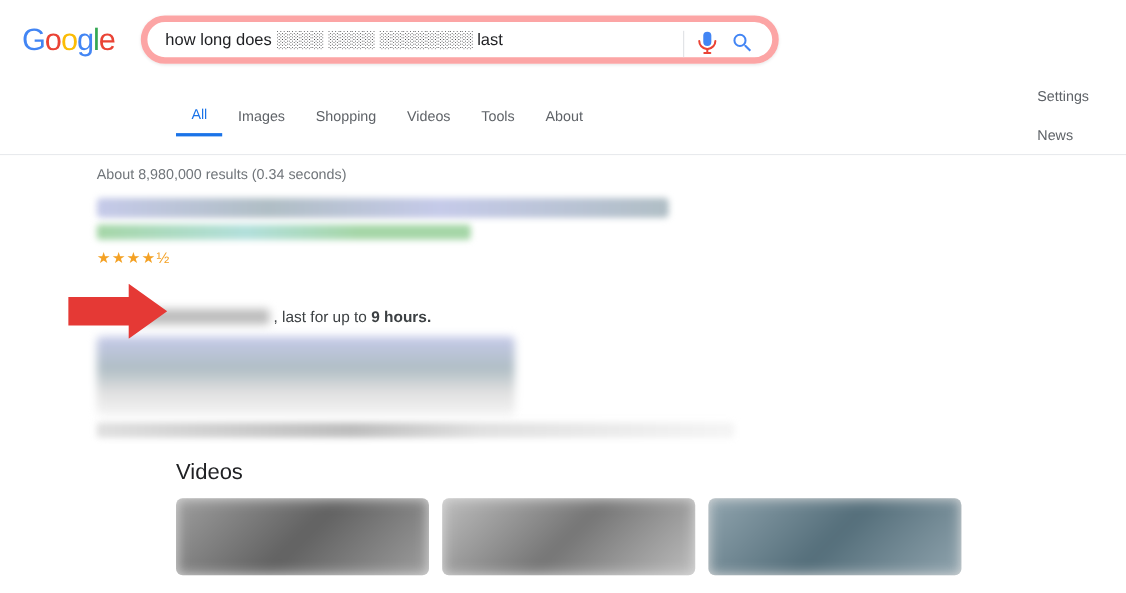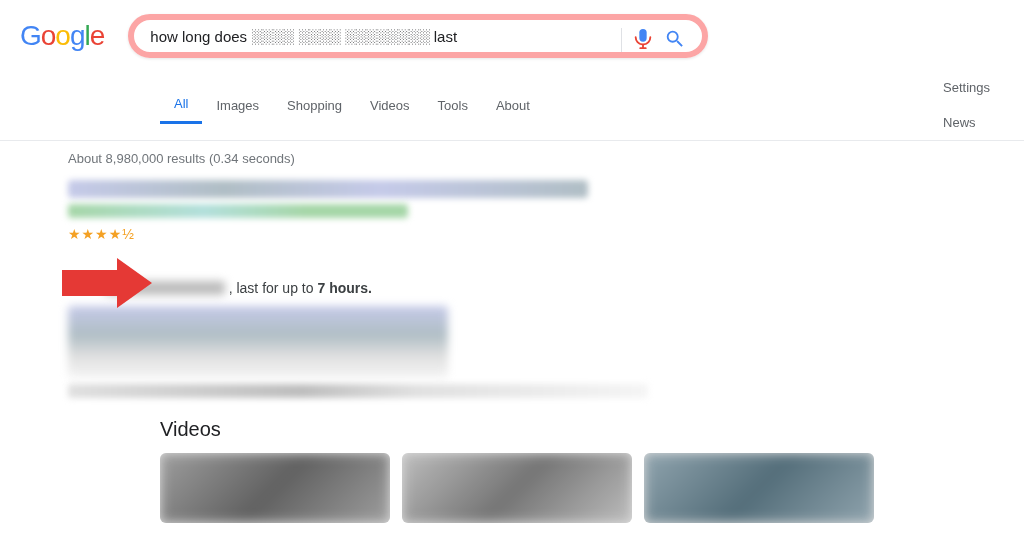--- a/index.html
+++ b/index.html
@@ -104,21 +104,21 @@
     .nav-right {
       margin-left: auto;
       display: flex;
       gap: 0;
       padding-right: 20px;
       flex-direction: column;
     }
 
     
     .results-area {
-      padding: 10px 0 0 68px;
+      padding: 10px 0 0 88px;
     }
 
     .results-count {
       font-size: 13px;
       color: #70757a;
       margin-bottom: 14px;
     }
 
     
     .result-item {
@@ -315,21 +315,21 @@
       <div class="result-url-blurred"></div>
 
       <div class="result-rating">
         <span class="stars">★★★★½</span>
       </div>
 
       <div class="result-description">
         <span>For a</span>
         <span class="blurred-word" style="width:120px;">&nbsp;</span>
         <span>, last for up to</span>
-        <span class="bold-text">7 hours.</span>
+        <span class="bold-text">9 hours.</span>
       </div>
 
       <div class="image-strip-container">
         <div class="image-strip-blurred"></div>
         <div class="image-strip-extra"></div>
       </div>
     </div>
   </div>
 
   <div class="arrow-svg-container">

